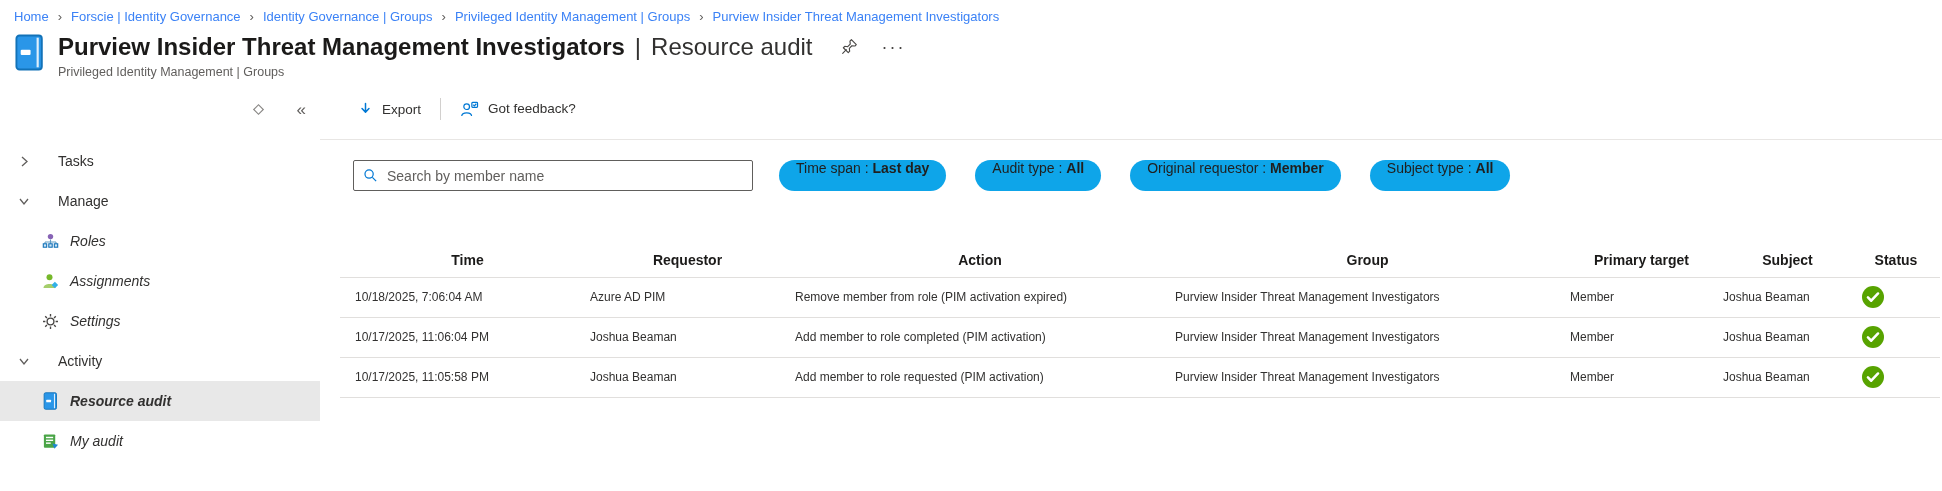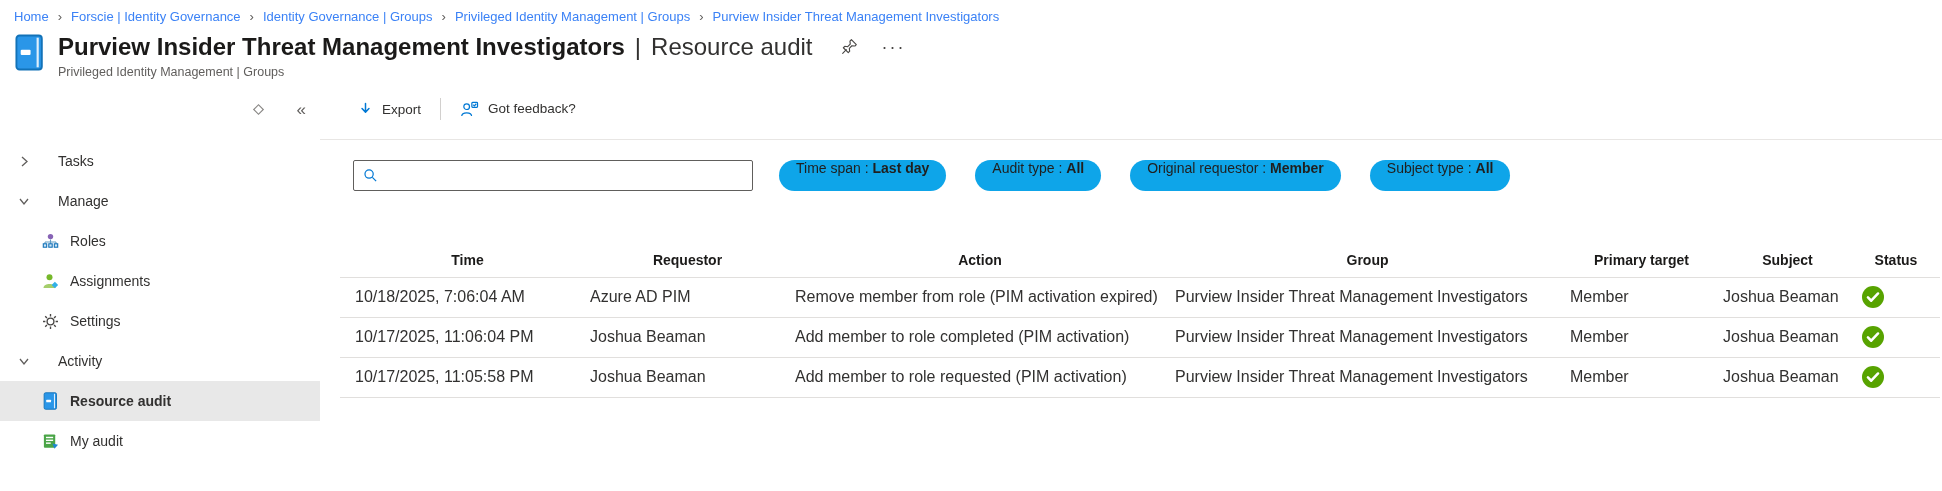--- a/index.html
+++ b/index.html
@@ -30,21 +30,21 @@
   
   .body-row { display:flex; align-items:stretch; height:396px; }
   .sidebar { flex:0 0 320px; width:320px; padding-top:12px; }
   .main { flex:1; min-width:0; }
 
   
   .sidebar-controls { display:flex; justify-content:flex-end; align-items:center; gap:32px; height:36px; padding-right:14px; color:#8a8886; }
   .collapse-btn { font-size:17px; color:#605e5c; cursor:pointer; line-height:1; }
   .nav { margin-top:14px; }
   .nav-group-header { display:flex; align-items:center; gap:28px; height:40px; padding-left:18px; font-size:14px; color:#323130; cursor:pointer; }
-  .nav-item { display:flex; align-items:center; gap:11px; height:40px; padding-left:42px; font-size:14px; color:#323130; cursor:pointer; }
+  .nav-item { display:flex; align-items:center; gap:11px; height:40px; padding-left:42px; font-size:14px; color:#323130; cursor:pointer;font-style:italic; }
   .nav-item.selected { background:#e8e8e8; font-weight:700; }
   .nav-icon { width:17px; height:18px; display:inline-flex; align-items:center; justify-content:center; flex:0 0 auto; }
 
   
   .toolbar { display:flex; align-items:center; height:61px; padding-left:38px; font-size:13.5px; border-bottom:1px solid #e8e6e4; }
   .toolbar-btn { display:flex; gap:9px; color:#323130; cursor:pointer; }
   .toolbar-divider { width:1px; height:22px; background:#d2d0ce; margin:0 19px; }
 
   
   .filter-row { display:flex; align-items:center; margin-top:20px; padding-left:33px; }
@@ -52,21 +52,21 @@
   .search-box input { border:none; outline:none; flex:1; font-size:14px; font-family:"Liberation Sans",sans-serif; color:#323130; background:transparent; }
   .search-box input::placeholder { color:#605e5c; }
   .pills { display:flex; gap:29px; margin-left:26px; }
   .pill { background:#0ea5e9; border-radius:16px; height:31px; display:flex; align-items:flex-start; padding:0 17px; font-size:14px; color:#201f1e; white-space:nowrap; cursor:pointer; }
   .pill b { font-weight:700; }
 
   
   table.audit { margin:52px 0 0 20px; width:1600px; border-collapse:collapse; table-layout:fixed; }
   table.audit th { text-align:center; font-size:14px; font-weight:700; color:#1b1a19; height:34px; padding:0 10px 0 0; vertical-align:middle; }
   table.audit th:first-child, table.audit td:first-child { padding-left:15px; }
-  table.audit td { font-size:16px; color:#323130; height:40px; padding:0 10px 0 0; vertical-align:middle; border-top:1px solid #e1dfdd; border-bottom:1px solid #e1dfdd; white-space:nowrap; overflow:hidden; }
+  table.audit td { font-size:12px; color:#323130; height:40px; padding:0 10px 0 0; vertical-align:middle; border-top:1px solid #e1dfdd; border-bottom:1px solid #e1dfdd; white-space:nowrap; overflow:hidden; }
   td.action-link { color:#0078d4; cursor:pointer; }
   .status-ok { width:22px; height:22px; display:block; }
 </style>
 </head>
 <body>
 
 <svg width="0" height="0" style="position:absolute">
   <defs>
     <g id="book-glyph">
       <rect x="1.5" y="1" width="16.5" height="22" rx="2" fill="#2a96e8" stroke="#1272b8" stroke-width="1.2"></rect>
@@ -221,20 +221,21 @@
         <span>Got feedback?</span>
       </div>
     </div>
 
     <div class="filter-row">
       <div class="search-box">
         <svg width="15" height="15" viewBox="0 0 16 16">
           <circle cx="6.5" cy="6.5" r="4.4" stroke="#0078d4" stroke-width="1.3" fill="none"></circle>
           <path d="M10 10 L14 14" stroke="#0078d4" stroke-width="1.3"></path>
         </svg>
+        <input type="text" value="" placeholder="Search by member name" style="">
       </div>
       <div class="pills">
         <div class="pill">
           <span>Time span</span>
             <span style="white-space:pre"> : </span>
             <b>Last day</b>
         </div>
         <div class="pill">
           <span>Audit type</span>
             <span style="white-space:pre"> : </span>

